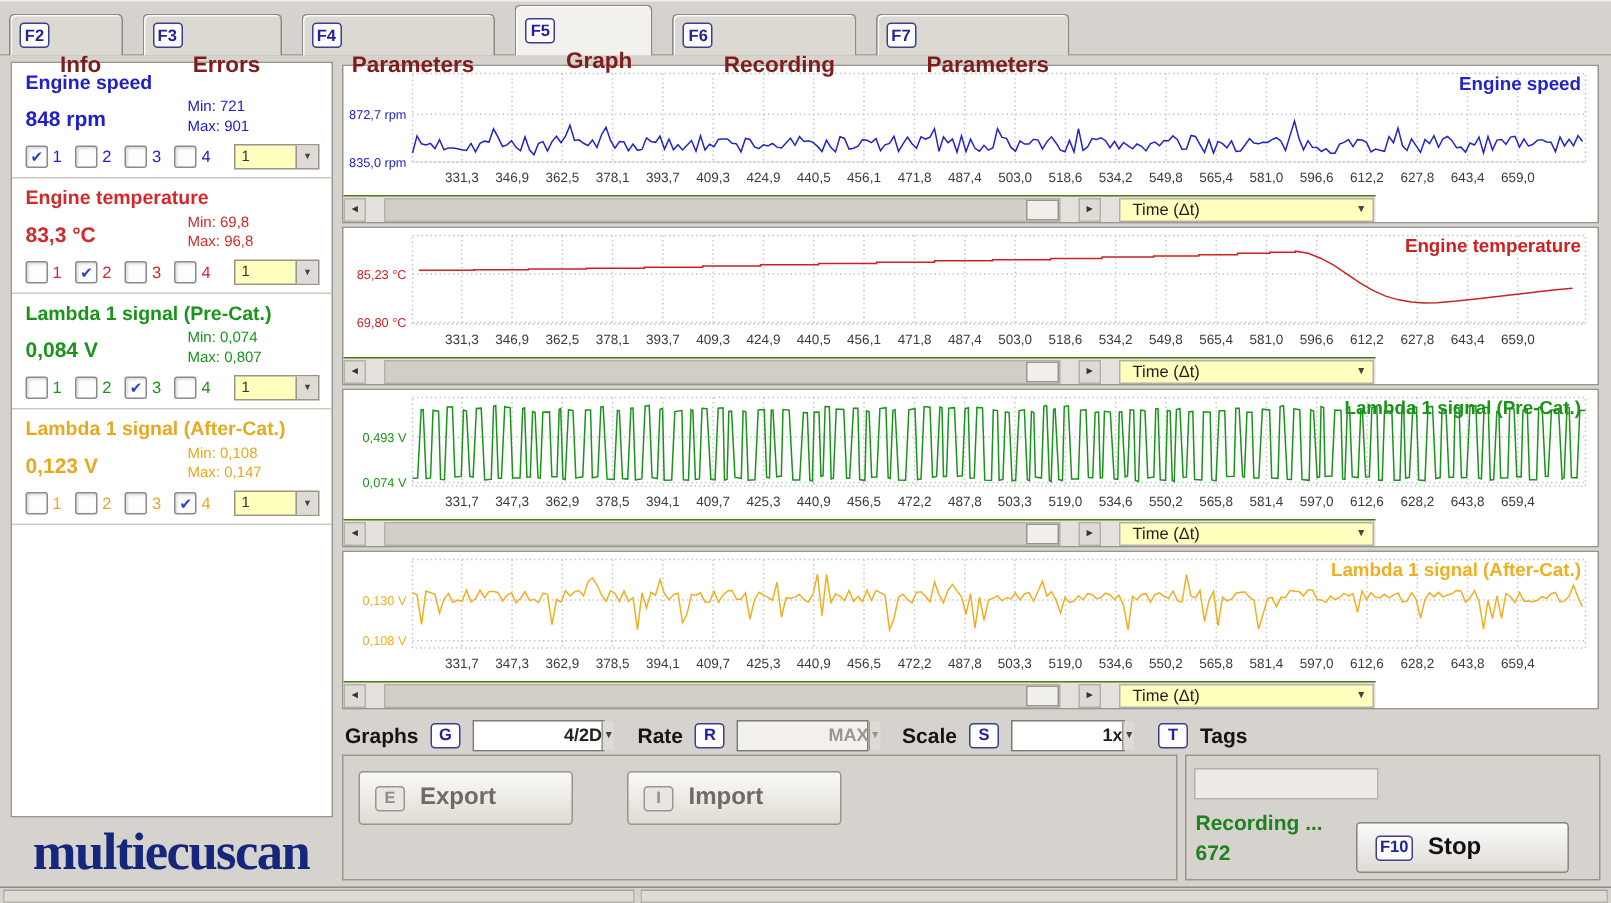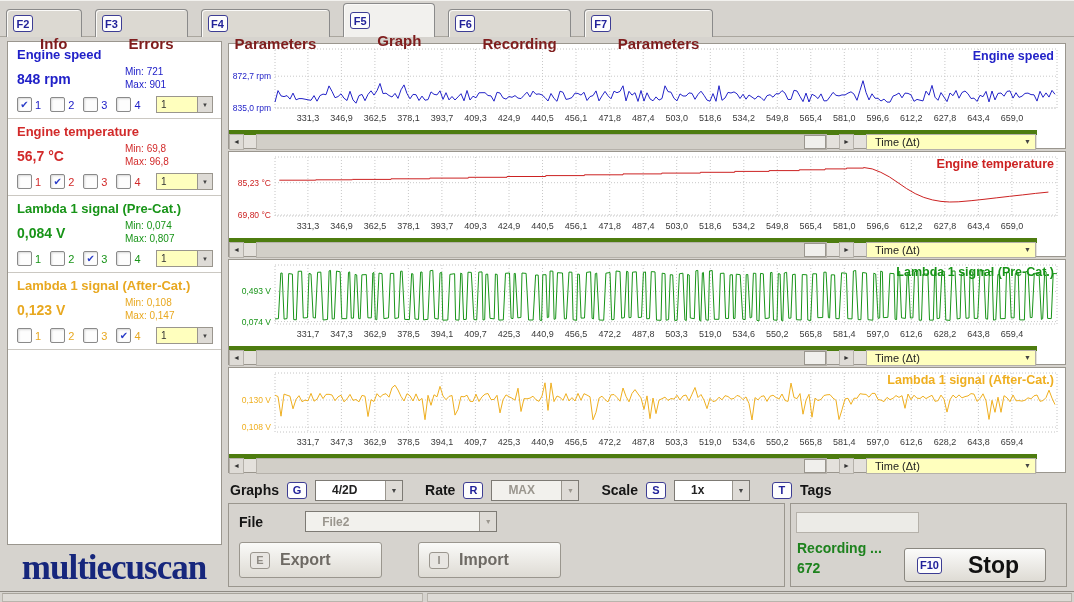--- a/index.html
+++ b/index.html
@@ -30,55 +30,55 @@
   .cbl{margin-right:6px;}
   .scombo{margin-left:auto;display:flex;width:57px;height:17px;border:1px solid #9a968e;background:#ffffbe;box-sizing:border-box;}
   .scombo .cval{flex:1;font-size:10px;padding:2px 0 0 4px;color:#333;}
   .scombo .cbtn{width:14px;background:#dedbd6;border-left:1px solid #9a968e;display:flex;align-items:center;justify-content:center;font-size:6px;color:#444;}
   .logo{position:absolute;left:5px;top:547px;width:218px;text-align:center;font-family:"Liberation Serif",serif;
     font-weight:bold;font-size:35px;color:#16267c;letter-spacing:-1px;}
   
   .graphs{position:absolute;left:228px;top:42px;width:840px;}
   .gpanel{width:838px;height:106px;margin-bottom:2px;background:#fff;border:1px solid #9a968e;position:relative;box-sizing:border-box;}
   .gpanel svg{position:absolute;left:0;top:0;}
-  .scrollrow{position:absolute;left:0;bottom:0;height:18px;width:808px;background:#e4e1dc;border-top:5px solid #4d7c0f;
+  .scrollrow{position:absolute;left:0;bottom:0;height:18px;width:688px;background:#e4e1dc;border-top:1px solid #4d7c0f;
     display:flex;align-items:center;box-sizing:border-box;gap:12px;}
   .sarrow{width:15px;height:16px;background:#dedbd6;border:1px solid #b5b1aa;font-size:7px;display:flex;align-items:center;
     justify-content:center;color:#333;box-sizing:border-box;flex:none;}
   .strack{flex:1;height:16px;background:#d2cfc8;border:1px solid #b5b1aa;position:relative;box-sizing:border-box;}
   .sthumb{position:absolute;right:0;top:0;width:22px;height:14px;background:#f0efec;border:1px solid #9a968e;box-sizing:border-box;}
   .tcombo{width:170px;height:16px;background:#ffffbe;border:1px solid #b5b1aa;display:flex;align-items:center;
     font-size:11px;color:#222;padding-left:8px;box-sizing:border-box;flex:none;margin-right:1px;}
   .tcombo .tarrow{margin-left:auto;padding-right:4px;font-size:7px;color:#444;}
   
   .ctrlrow{position:absolute;left:230px;top:478px;display:flex;align-items:center;gap:8px;height:22px;}
   .clabel{font-weight:bold;font-size:14px;color:#141414;}
   .sel{display:flex;width:88px;height:21px;border:1px solid #7d7a74;background:#fff;align-items:center;box-sizing:border-box;}
-  .sel .sval{flex:1;font-size:12px;font-weight:bold;color:#222;padding-left:16px;}
+  .sel .sval{flex:1;font-size:12px;font-weight:bold;color:#222;padding-left:16px;margin-left:44px;}
   .sel .selbtn{width:16px;height:100%;background:#dedbd6;border-left:1px solid #9a968e;display:flex;align-items:center;justify-content:center;font-size:7px;color:#444;}
   .sel.disabled{background:#f2f1ed;}
   .sel.disabled .sval{color:#9a968e;}
   .sel.disabled .selbtn{color:#9a968e;}
   .mlft{margin-left:14px;}
   
   .filepanel{position:absolute;left:228px;top:502px;width:557px;height:84px;border:1px solid #9a968e;box-sizing:border-box;}
   .filerow{display:flex;align-items:center;padding:7px 10px 0 10px;gap:42px;}
   .sel.file-sel{width:192px;}
   .btnrow{display:flex;gap:36px;padding:10px 0 0 10px;}
   .xbtn{display:flex;align-items:center;gap:10px;width:143px;height:36px;border:1px solid #9a968e;
     background:linear-gradient(#fafaf8,#dedbd4);border-radius:3px;padding:0 10px;font-family:"Liberation Sans",sans-serif;
     font-weight:bold;font-size:16px;color:#6e6a64;box-sizing:border-box;}
   .statuspanel{position:absolute;left:790px;top:502px;width:277px;height:84px;border:1px solid #9a968e;box-sizing:border-box;}
   .progress{position:absolute;left:5px;top:8px;width:123px;height:21px;background:#ecebe7;border:1px solid #b5b1aa;box-sizing:border-box;}
   .rec{position:absolute;left:6px;top:36px;color:#1e821e;font-weight:bold;font-size:14px;}
   .counter{position:absolute;left:6px;top:56px;color:#1e821e;font-weight:bold;font-size:14px;}
   .stopbtn{position:absolute;right:20px;bottom:4px;width:142px;height:34px;display:flex;align-items:center;gap:10px;
     border:1px solid #8a8780;background:linear-gradient(#fbfbfa,#dedbd4);border-radius:3px;padding:0 12px;
     font-family:"Liberation Sans",sans-serif;box-sizing:border-box;}
-  .stoplabel{font-weight:bold;font-size:23px;color:#111;margin-left:16px;}
+  .stoplabel{font-weight:bold;font-size:16px;color:#111;}
   .bottombar{position:absolute;left:0;top:590px;width:1074px;height:12px;background:#d6d3ce;border-top:1px solid #8f8b84;}
   .bcell{position:absolute;top:1px;height:9px;border:1px solid #b8b4ac;border-top-color:#a8a49c;background:#dedbd6;box-sizing:border-box;}
   .b1{left:2px;width:421px;}
   .b2{left:427px;width:645px;}
 </style>
 </head>
 <body>
 
 <div class="screen">
   <div class="tabline"></div>
@@ -129,21 +129,21 @@
           <span class="cbl">4</span>
           <span class="scombo">
             <span class="cval">1</span>
             <span class="cbtn">▼</span>
           </span>
         </div>
       </div>
       <div class="pcard" style="color: rgb(210, 42, 42);">
         <div class="ptitle">Engine temperature</div>
         <div class="prow">
-          <div class="pvalue">56,7 °C</div>
+          <div class="pvalue">83,3 °C</div>
           <div class="pminmax">
             <div>Min: 69,8</div>
             <div>Max: 96,8</div>
           </div>
         </div>
         <div class="pchecks">
           <span class="cb"></span>
           <span class="cbl">1</span>
           <span class="cb">✔</span>
           <span class="cbl">2</span>
@@ -491,27 +491,20 @@
     <span class="keybadge">S</span>
     <div class="sel" style="width:76px">
       <span class="sval">1x</span>
       <span class="selbtn">▼</span>
     </div>
     <span class="keybadge mlft">T</span>
     <span class="clabel">Tags</span>
   </div>
 
   <div class="filepanel">
-    <div class="filerow">
-      <span class="clabel">File</span>
-      <div class="sel file-sel disabled">
-        <span class="sval">File2</span>
-        <span class="selbtn">▼</span>
-      </div>
-    </div>
     <div class="btnrow">
       <button class="xbtn">
         <span class="keybadge gray">E</span>
         <span>Export</span>
       </button>
       <button class="xbtn">
         <span class="keybadge gray">I</span>
         <span>Import</span>
       </button>
     </div>

